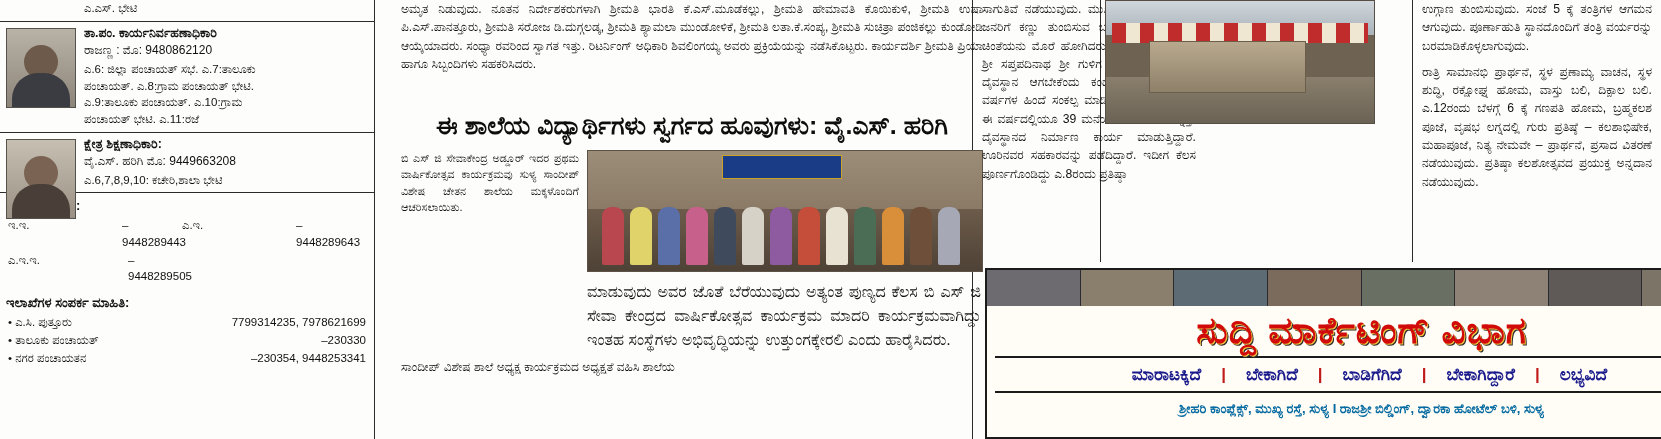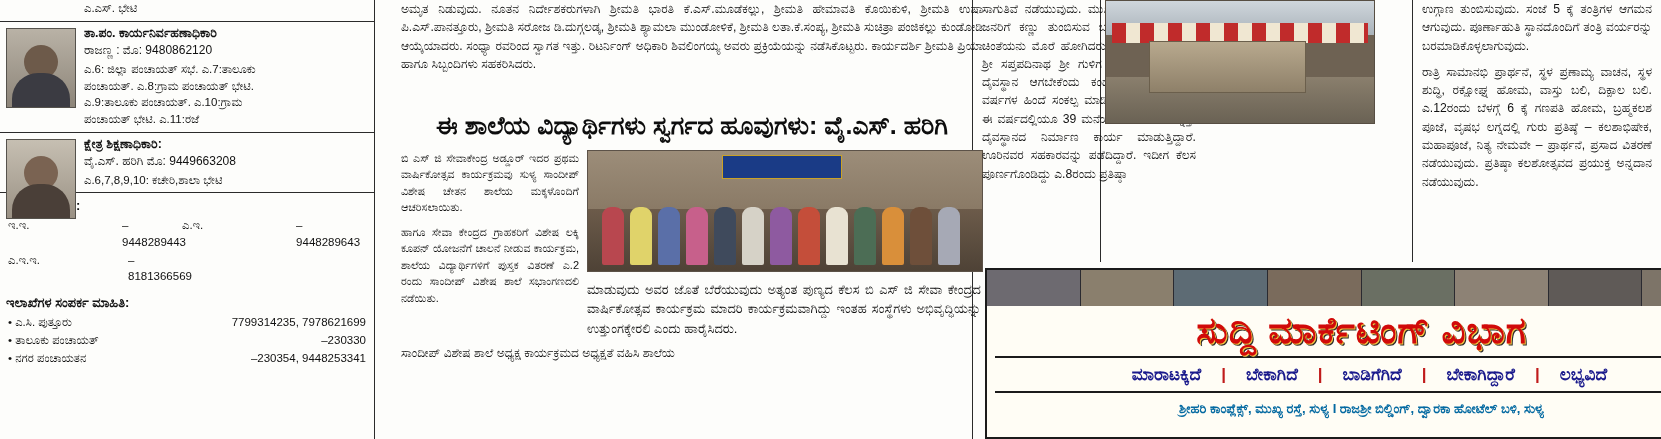--- a/index.html
+++ b/index.html
@@ -191,21 +191,21 @@
     background: linear-gradient(#6c5b4a, #4e4236);
   }
   .news-photo .person {
     position: absolute;
     bottom: 6px;
     width: 22px;
     height: 58px;
     border-radius: 9px 9px 2px 2px;
   }
   .cap-text {
-    font-size: 13px;
+    font-size: 16px;
     line-height: 1.5;
     text-align: justify;
     margin: 8px 0 0 0;
   }
 
   
   .col3 {
     position: absolute;
     left: 978px;
     top: 0;
@@ -364,21 +364,21 @@
 
     <div class="section-title kn">ಮೆಸ್ಕಾಂ ಇಲಾಖೆ :</div>
     <div class="kv-2col kn">
       <span>ಇ.ಇ.</span>
       <span>– 9448289443</span>
       <span>ಎ.ಇ.</span>
       <span>– 9448289643</span>
     </div>
     <div class="kv-2col kn">
       <span>ಎ.ಇ.ಇ.</span>
-      <span>– 8181366569</span>
+      <span>– 9448289505</span>
     </div>
 
     <div class="section-title kn" style="padding-top:10px;">ಇಲಾಖೆಗಳ ಸಂಪರ್ಕ ಮಾಹಿತಿ:</div>
     <div class="kv kn">
       <span>• ಎ.ಸಿ. ಪುತ್ತೂರು</span>
       <span>7799314235, 7978621699</span>
     </div>
     <div class="kv kn">
       <span>• ತಾಲೂಕು ಪಂಚಾಯತ್</span>
       <span>–230330</span>
@@ -393,21 +393,20 @@
     <p class="lead-para kn">ಅಮೃತ ನಿಡುವುದು. ನೂತನ ನಿರ್ದೇಶಕರುಗಳಾಗಿ ಶ್ರೀಮತಿ ಭಾರತಿ ಕೆ.ಎಸ್.ಮೂಡೆಕಲ್ಲು, ಶ್ರೀಮತಿ ಹೇಮಾವತಿ ಕೊಯಿಕುಳಿ, ಶ್ರೀಮತಿ ಉಷಾ ಪಿ.ಎಸ್.ಪಾನತ್ತೂರು, ಶ್ರೀಮತಿ ಸರೋಜ ಡಿ.ದುಗ್ಗಲಡ್ಕ, ಶ್ರೀಮತಿ ಶ್ಯಾಮಲಾ ಮುಂಡೋಳಿಕೆ, ಶ್ರೀಮತಿ ಲತಾ.ಕೆ.ಸಂಪ್ಯ, ಶ್ರೀಮತಿ ಸುಚಿತ್ರಾ ಪಂಜಿಕಲ್ಲು ಕುಂಡೋಡಿ ಆಯ್ಕೆಯಾದರು. ಸಂಧ್ಯಾ ರವರಿಂದ ಸ್ವಾಗತ ಇತ್ತು. ರಿಟರ್ನಿಂಗ್ ಅಧಿಕಾರಿ ಶಿವಲಿಂಗಯ್ಯ ಅವರು ಪ್ರಕ್ರಿಯೆಯನ್ನು ನಡೆಸಿಕೊಟ್ಟರು. ಕಾರ್ಯದರ್ಶಿ ಶ್ರೀಮತಿ ಪ್ರಿಯಾ ಹಾಗೂ ಸಿಬ್ಬಂದಿಗಳು ಸಹಕರಿಸಿದರು.</p>
 
     <h1 class="headline kn">
       <br>
       <span>ಈ ಶಾಲೆಯ ವಿದ್ಯಾರ್ಥಿಗಳು ಸ್ವರ್ಗದ ಹೂವುಗಳು: ವೈ.ಎಸ್. ಹರಿಗಿ</span>
     </h1>
 
     <div class="story-body">
       <div class="story-col-left">
         <p class="kn">ಬಿ ಎಸ್ ಜಿ ಸೇವಾಕೇಂದ್ರ ಅಡ್ಡೂರ್ ಇದರ ಪ್ರಥಮ ವಾರ್ಷಿಕೋತ್ಸವ ಕಾರ್ಯಕ್ರಮವು ಸುಳ್ಯ ಸಾಂದೀಪ್ ವಿಶೇಷ ಚೇತನ ಶಾಲೆಯ ಮಕ್ಕಳೊಂದಿಗೆ ಆಚರಿಸಲಾಯಿತು.</p>
-        <p class="kn">ಹಾಗೂ ಸೇವಾ ಕೇಂದ್ರದ ಗ್ರಾಹಕರಿಗೆ ವಿಶೇಷ ಲಕ್ಕಿ ಕೂಪನ್ ಯೋಜನೆಗೆ ಚಾಲನೆ ನೀಡುವ ಕಾರ್ಯಕ್ರಮ, ಶಾಲೆಯ ವಿದ್ಯಾರ್ಥಿಗಳಿಗೆ ಪುಸ್ತಕ ವಿತರಣೆ ಎ.2 ರಂದು ಸಾಂದೀಪ್ ವಿಶೇಷ ಶಾಲೆ ಸಭಾಂಗಣದಲಿ ನಡೆಯಿತು.</p>
       </div>
 
       <div class="photo-block">
         <div class="news-photo">
           <div class="wall"></div>
           <div class="floor"></div>
           <div class="banner"></div>
           <div class="person" style="left:14px;  background:#b8474f;"></div>
           <div class="person" style="left:42px;  background:#e0d36a;"></div>
           <div class="person" style="left:70px;  background:#5a6fa8;"></div>

